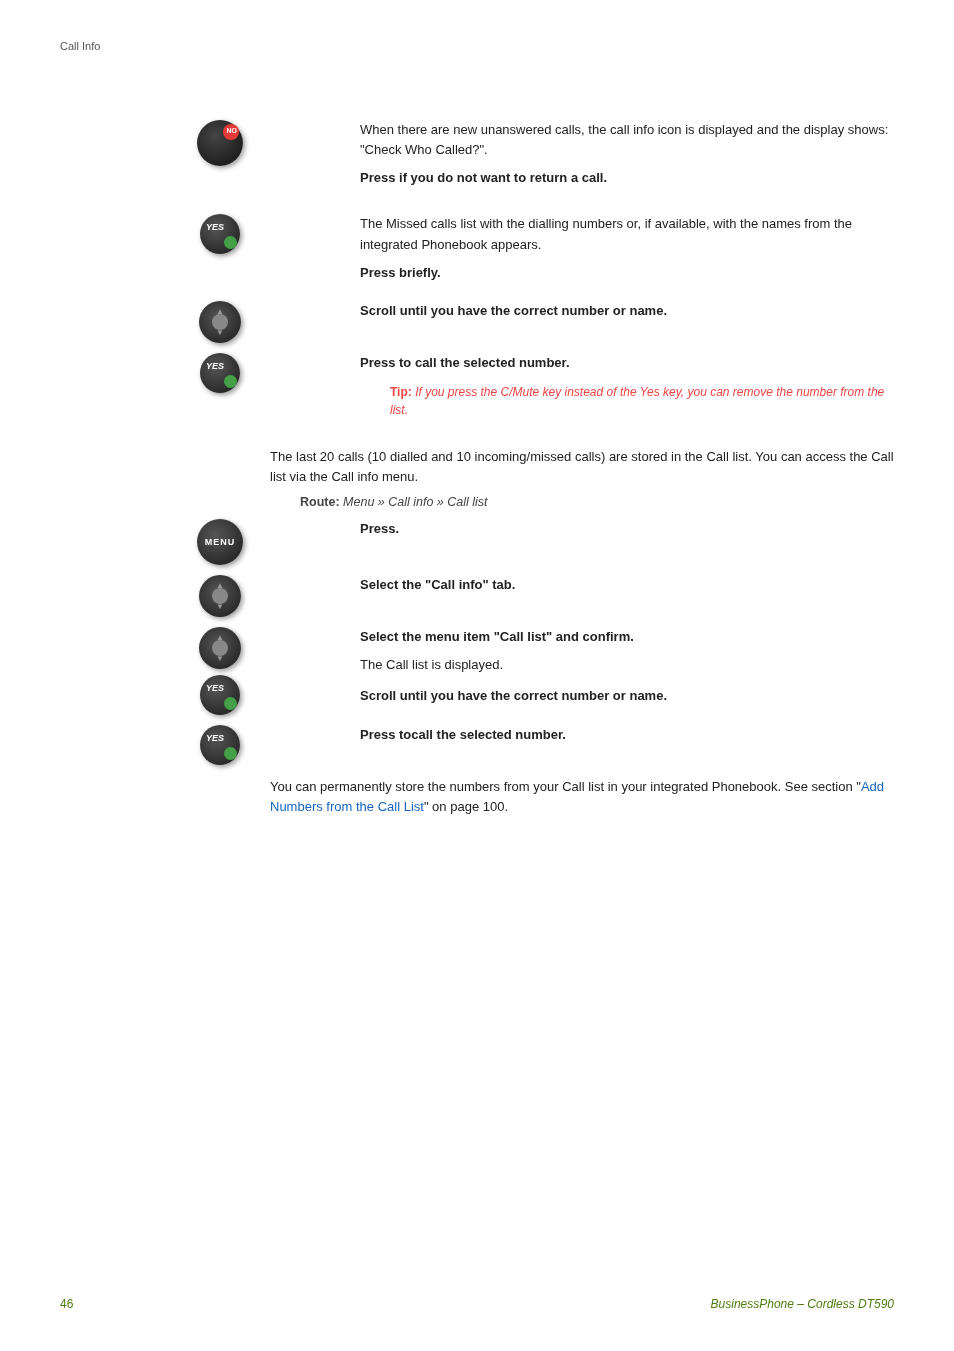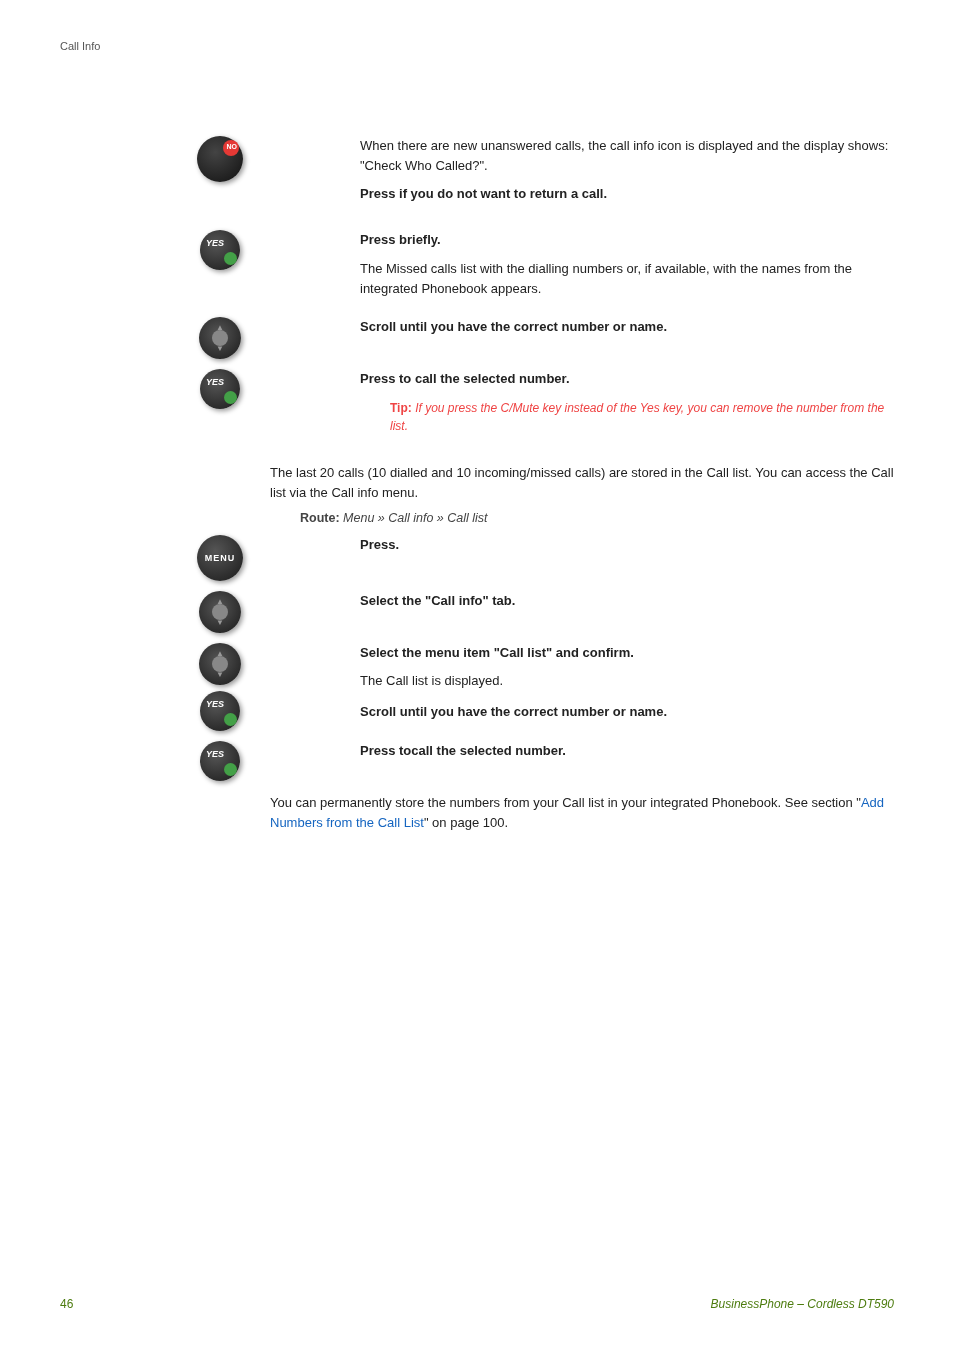--- a/index.html
+++ b/index.html
@@ -9,21 +9,21 @@
       font-size: 13px;
       color: #222;
       width: 954px;
       min-height: 1351px;
       position: relative;
     }
     .page {
       width: 954px;
       min-height: 1351px;
       background: #fff;
-      padding: 56px 0 60px 0;
+      padding: 40px 0 60px 0;
       position: relative;
     }
     .page-header {
       position: absolute;
       top: 40px;
       left: 60px;
       font-size: 11px;
       color: #555;
     }
     .page-footer {
@@ -247,22 +247,22 @@
 
     <div class="section">
 
       <div class="full-row">
         <div style="position:relative;left:-90px;width:80px;min-width:80px;display:flex;flex-direction:column;align-items:center;gap:6px;margin-right:10px;">
           <div class="btn-yes">
             <span class="btn-yes-label">YES</span>
           </div>
         </div>
         <div class="text-col">
+          <p>The Missed calls list with the dialling numbers or, if available, with the names from the integrated Phonebook appears.</p>
           <p><strong>Press briefly.</strong></p>
-          <p>The Missed calls list with the dialling numbers or, if available, with the names from the integrated Phonebook appears.</p>
         </div>
       </div>
 
       <div class="full-row">
         <div style="position:relative;left:-90px;width:80px;min-width:80px;display:flex;justify-content:center;margin-right:10px;">
           <div class="btn-scroll">
             <div class="btn-scroll-inner"></div>
           </div>
         </div>
         <div class="text-col">

